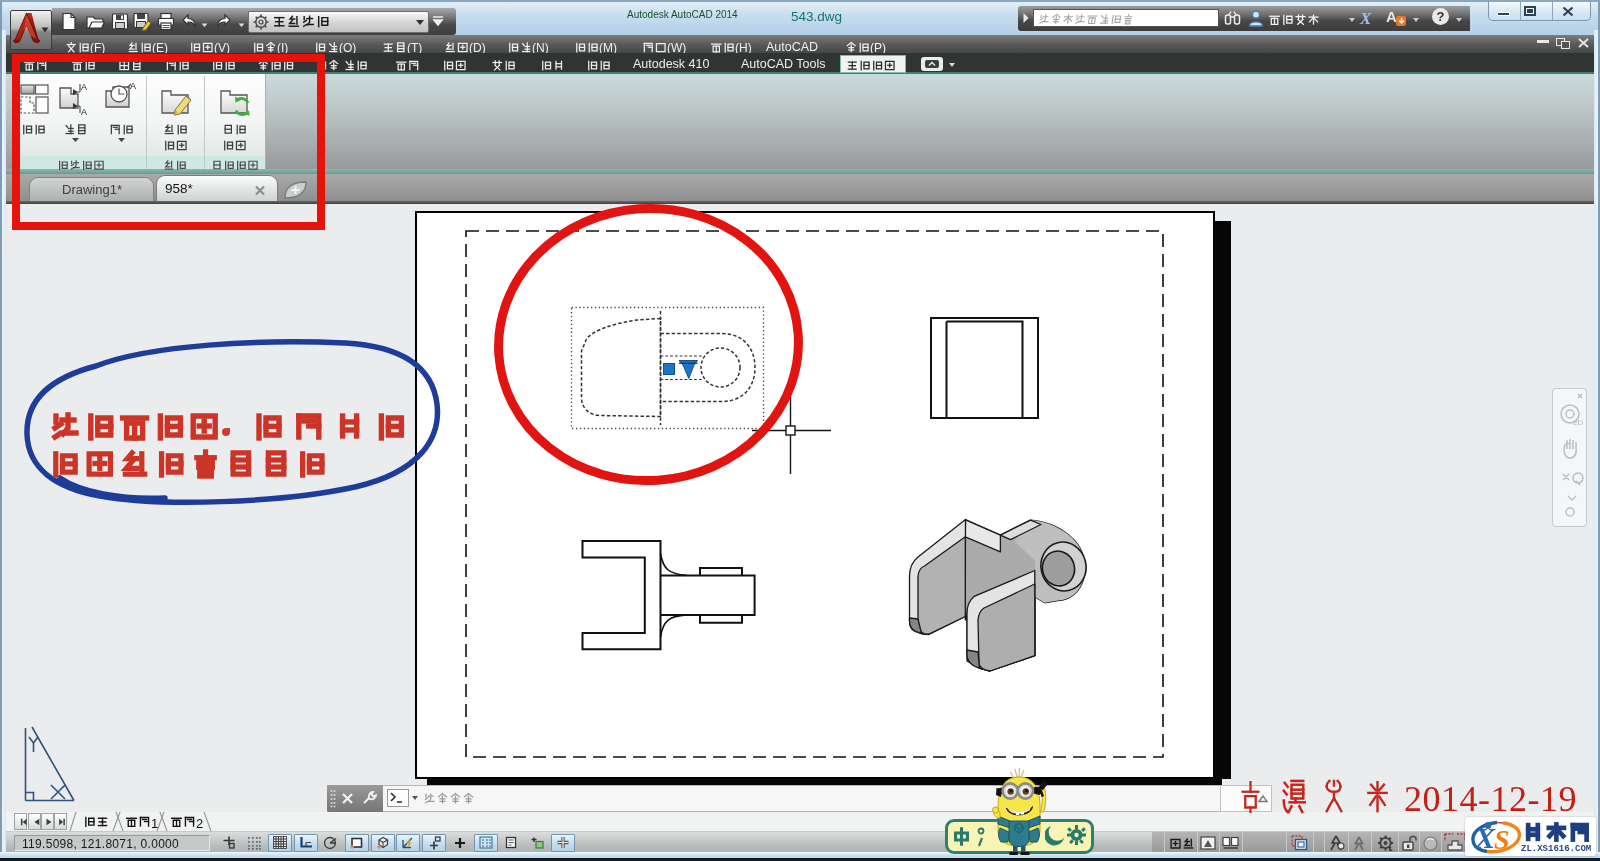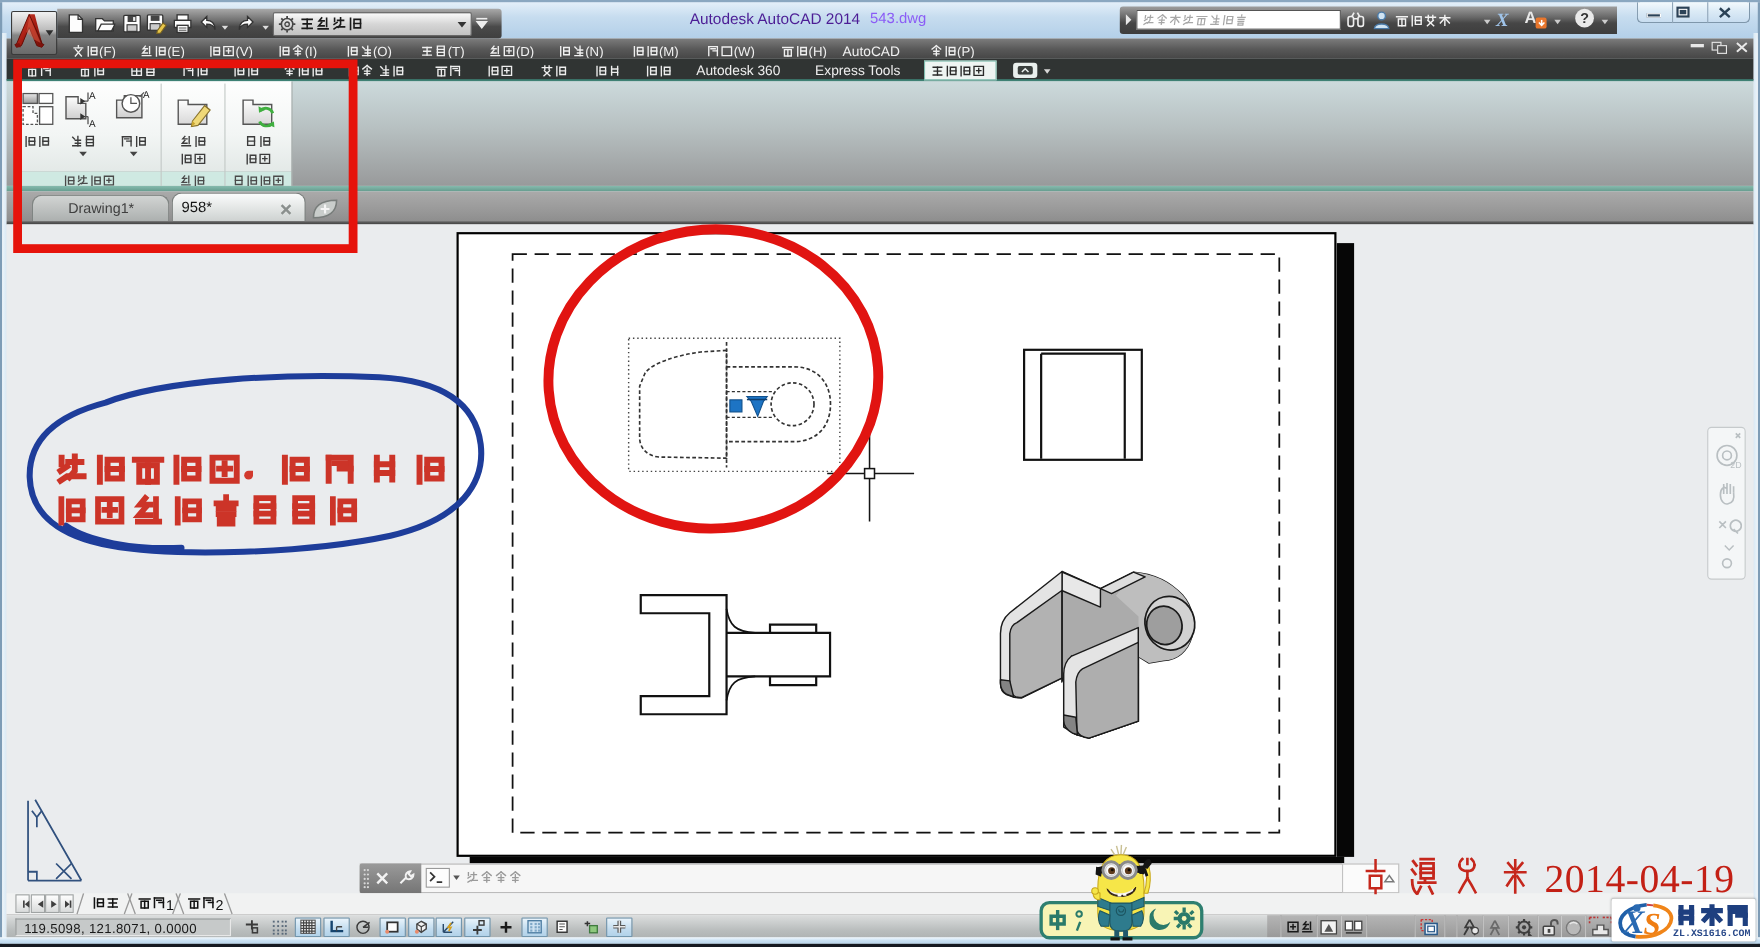--- a/index.html
+++ b/index.html
@@ -6,22 +6,22 @@
 </style></head><body>
 
 <div class="ab" style="left:0;top:0;width:1600px;height:35px;background:linear-gradient(#e8f2fa,#c6dcef 45%,#b3cfe8);border-radius:6px 6px 0 0"></div>
 <div class="ab" style="left:0;top:0;width:1600px;height:2px;background:#8aa7c0"></div>
 <div class="ab" style="left:0;top:2px;width:2px;height:859px;background:#7e9cb6"></div>
 <div class="ab" style="left:1598px;top:2px;width:2px;height:859px;background:#7e9cb6"></div>
 <div class="ab" style="left:2px;top:30px;width:4px;height:822px;background:linear-gradient(90deg,#eef5fa,#d8e8f4)"></div>
 <div class="ab" style="left:1594px;top:30px;width:4px;height:822px;background:linear-gradient(90deg,#d8e8f4,#eef5fa)"></div>
 
 <div class="ab" style="left:52px;top:8px;width:404px;height:27px;background:linear-gradient(#a9a9a9,#6f6f6f 40%,#4a4a4a 60%,#3f3f3f);border-radius:0 3px 3px 0"></div>
-<div class="ab" style="left:627px;top:9px;font-size:14px;color:#4c1d95">Autodesk AutoCAD 2014</div>
-<div class="ab" style="left:791px;top:9px;font-size:13.5px;color:#8b5cf6">543.dwg</div>
+<div class="ab" style="left:627px;top:9px;font-size:10px;color:#14532d">Autodesk AutoCAD 2014</div>
+<div class="ab" style="left:791px;top:9px;font-size:13.5px;color:#0f766e">543.dwg</div>
 
 <div class="ab" style="left:10px;top:10px;width:42px;height:40px;background:linear-gradient(#f2f2f2,#b9b9b9 45%,#858585 55%,#6b6b6b);border:1px solid #3a3a3a;border-radius:2px;z-index:30"></div>
 <svg class="ab" style="left:11px;top:11px;z-index:31" width="40" height="38" viewBox="0 0 40 38">
  <defs>
       <linearGradient id="ga" x1="0" y1="0" x2="1" y2="1">
         <stop offset="0" stop-color="#d44a38"></stop>
         <stop offset=".5" stop-color="#a81d12"></stop>
         <stop offset="1" stop-color="#6e0f08"></stop>
       </linearGradient>
     </defs>
@@ -573,22 +573,22 @@
         <path d="M3.5 3 V14"></path>
         <path d="M7 4 H13.5 V12.5 H7 Z"></path>
         <path d="M7 8.2 H13.5"></path>
       </g>
       <g transform="translate(16 0)" stroke="#eeeeee" stroke-width="1.6" fill="none" stroke-linecap="square">
         <path d="M3.5 3 V14"></path>
         <path d="M7 4 H13.5 V12.5 H7 Z"></path>
         <path d="M7 8.2 H13.5"></path>
       </g>
     </svg></div>
-<div class="ab" style="left:633px;top:57px;font-size:12.5px;color:#eee">Autodesk 360</div>
-<div class="ab" style="left:741px;top:57px;font-size:12.5px;color:#eee">Express Tools</div>
+<div class="ab" style="left:633px;top:57px;font-size:12.5px;color:#eee">Autodesk 410</div>
+<div class="ab" style="left:741px;top:57px;font-size:12.5px;color:#eee">AutoCAD Tools</div>
 <div class="ab" style="left:840px;top:55px;width:66px;height:18px;background:#eef4f2;border:1px solid #7fbcae"></div>
 <div class="ab" style="left:846px;top:57px"><svg width="50" height="12.5" viewBox="0 0 64 16" style="vertical-align:0px">
       <g transform="translate(0 0)" stroke="#2a2a2a" stroke-width="1.6" fill="none" stroke-linecap="square">
         <path d="M3 4 H13"></path>
         <path d="M3 13 H13"></path>
         <path d="M4 8.5 H12"></path>
         <path d="M8 4 V13"></path>
       </g>
       <g transform="translate(16 0)" stroke="#2a2a2a" stroke-width="1.6" fill="none" stroke-linecap="square">
         <path d="M3.5 3 V14"></path>
@@ -1367,21 +1367,21 @@
 <svg class="ab" style="left:1366px;top:781px" width="23" height="33" viewBox="0 0 24 36">
     <g stroke="#c5271c" stroke-width="2.6" fill="none" stroke-linecap="square">
       <path d="M12 1 V33"></path>
       <path d="M2 13 H22"></path>
       <path d="M5 4 L10 10"></path>
       <path d="M19 4 L14 10"></path>
       <path d="M4 26 L10 17"></path>
       <path d="M20 26 L14 17"></path>
     </g>
   </svg>
-<div class="ab" style="left:1404px;top:778px;font-family:'Liberation Serif',serif;font-size:36px;color:#c32015;letter-spacing:0.5px">2014-04-19</div>
+<div class="ab" style="left:1404px;top:778px;font-family:'Liberation Serif',serif;font-size:36px;color:#c32015;letter-spacing:0.5px">2014-12-19</div>
 
 <div class="ab" style="left:945px;top:819px;width:149px;height:35px;background:#f8f4b5;border:3px solid #2e7f70;border-radius:9px"></div>
 
 <div class="ab" style="left:952px;top:827px"><svg width="19" height="19" viewBox="0 0 16 16" style="vertical-align:0px">
       <g transform="translate(0 0)" stroke="#2a7a6a" stroke-width="2.6" fill="none" stroke-linecap="square">
         <path d="M3 5 H13 V11 H3 Z"></path>
         <path d="M8 1.5 V14.5"></path>
       </g>
     </svg></div>
 

